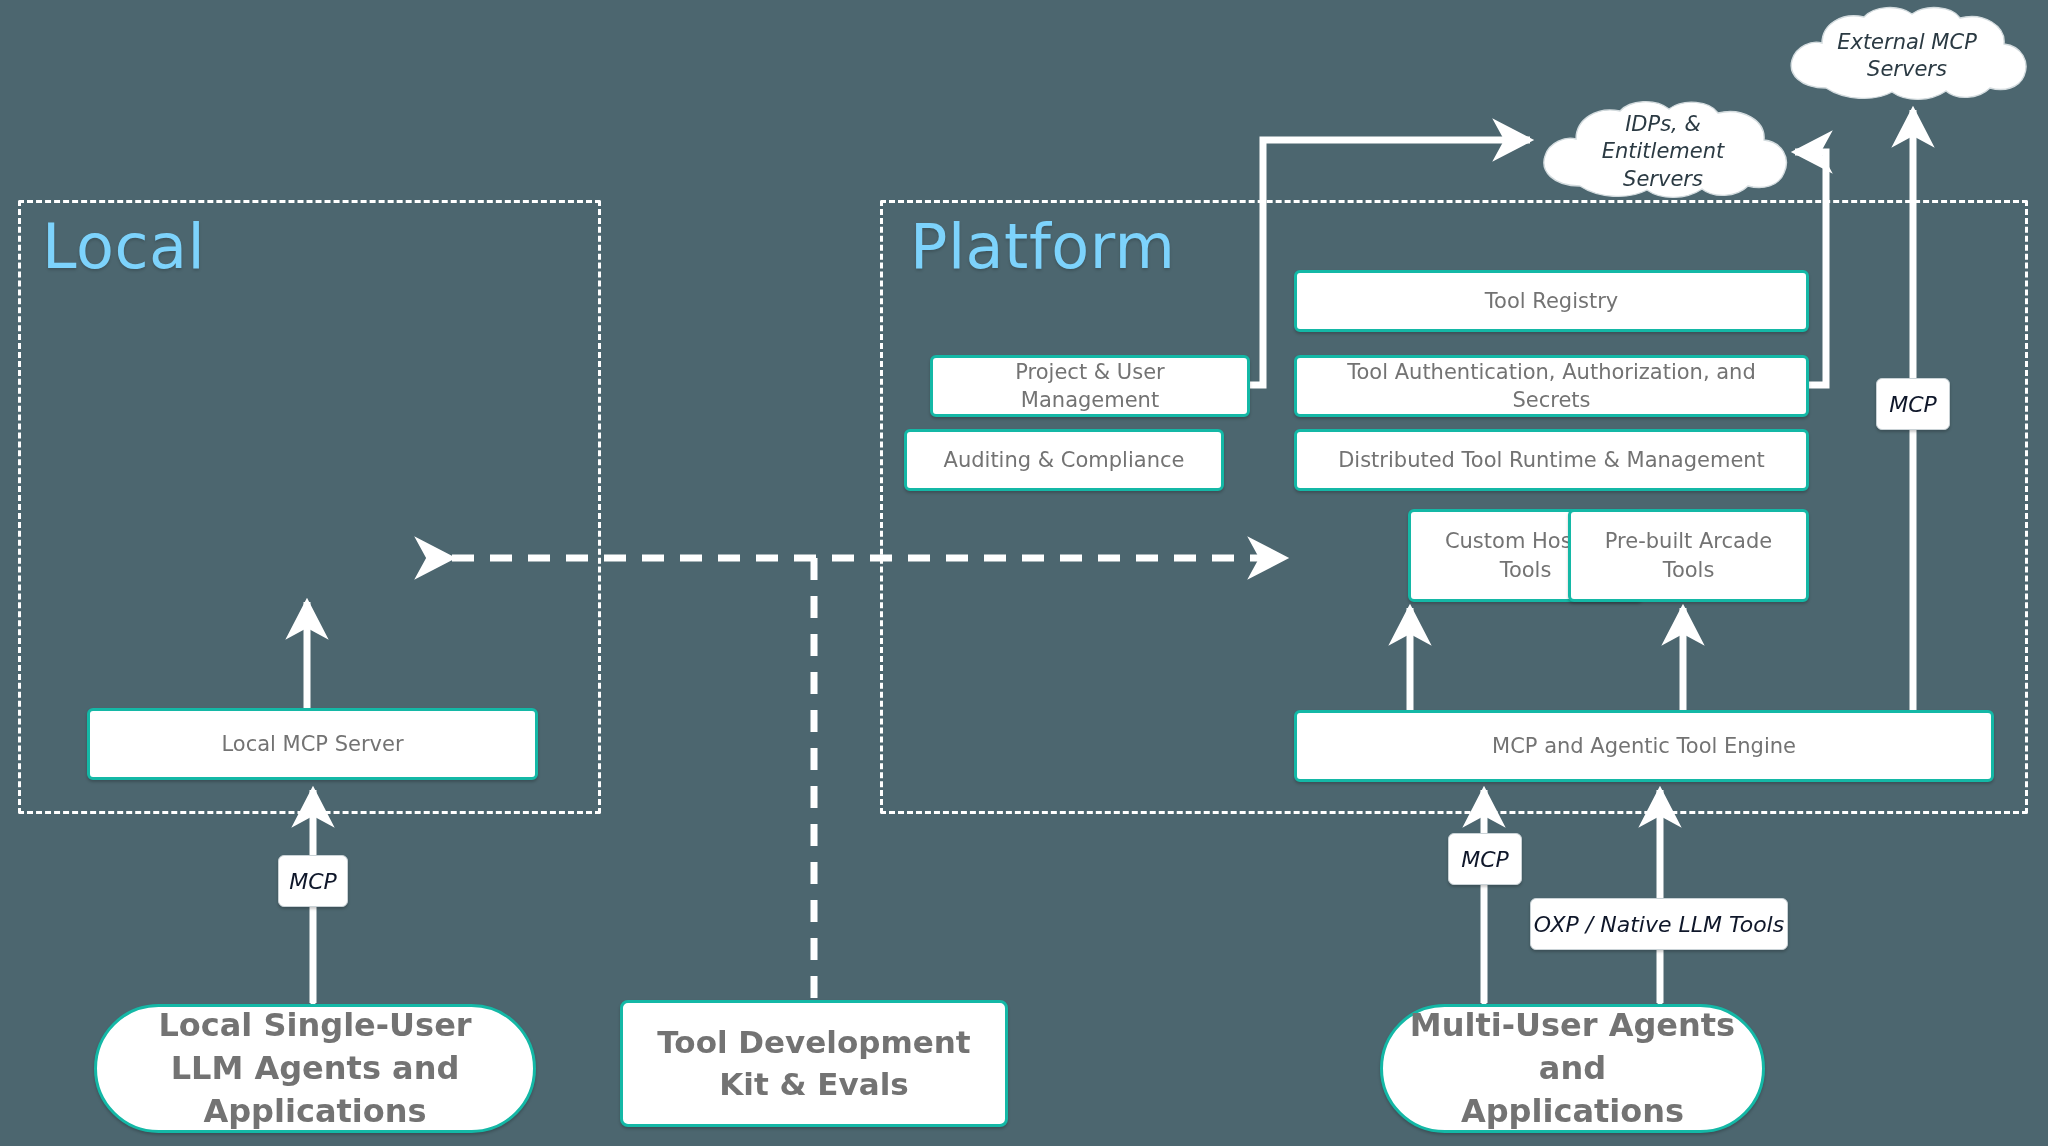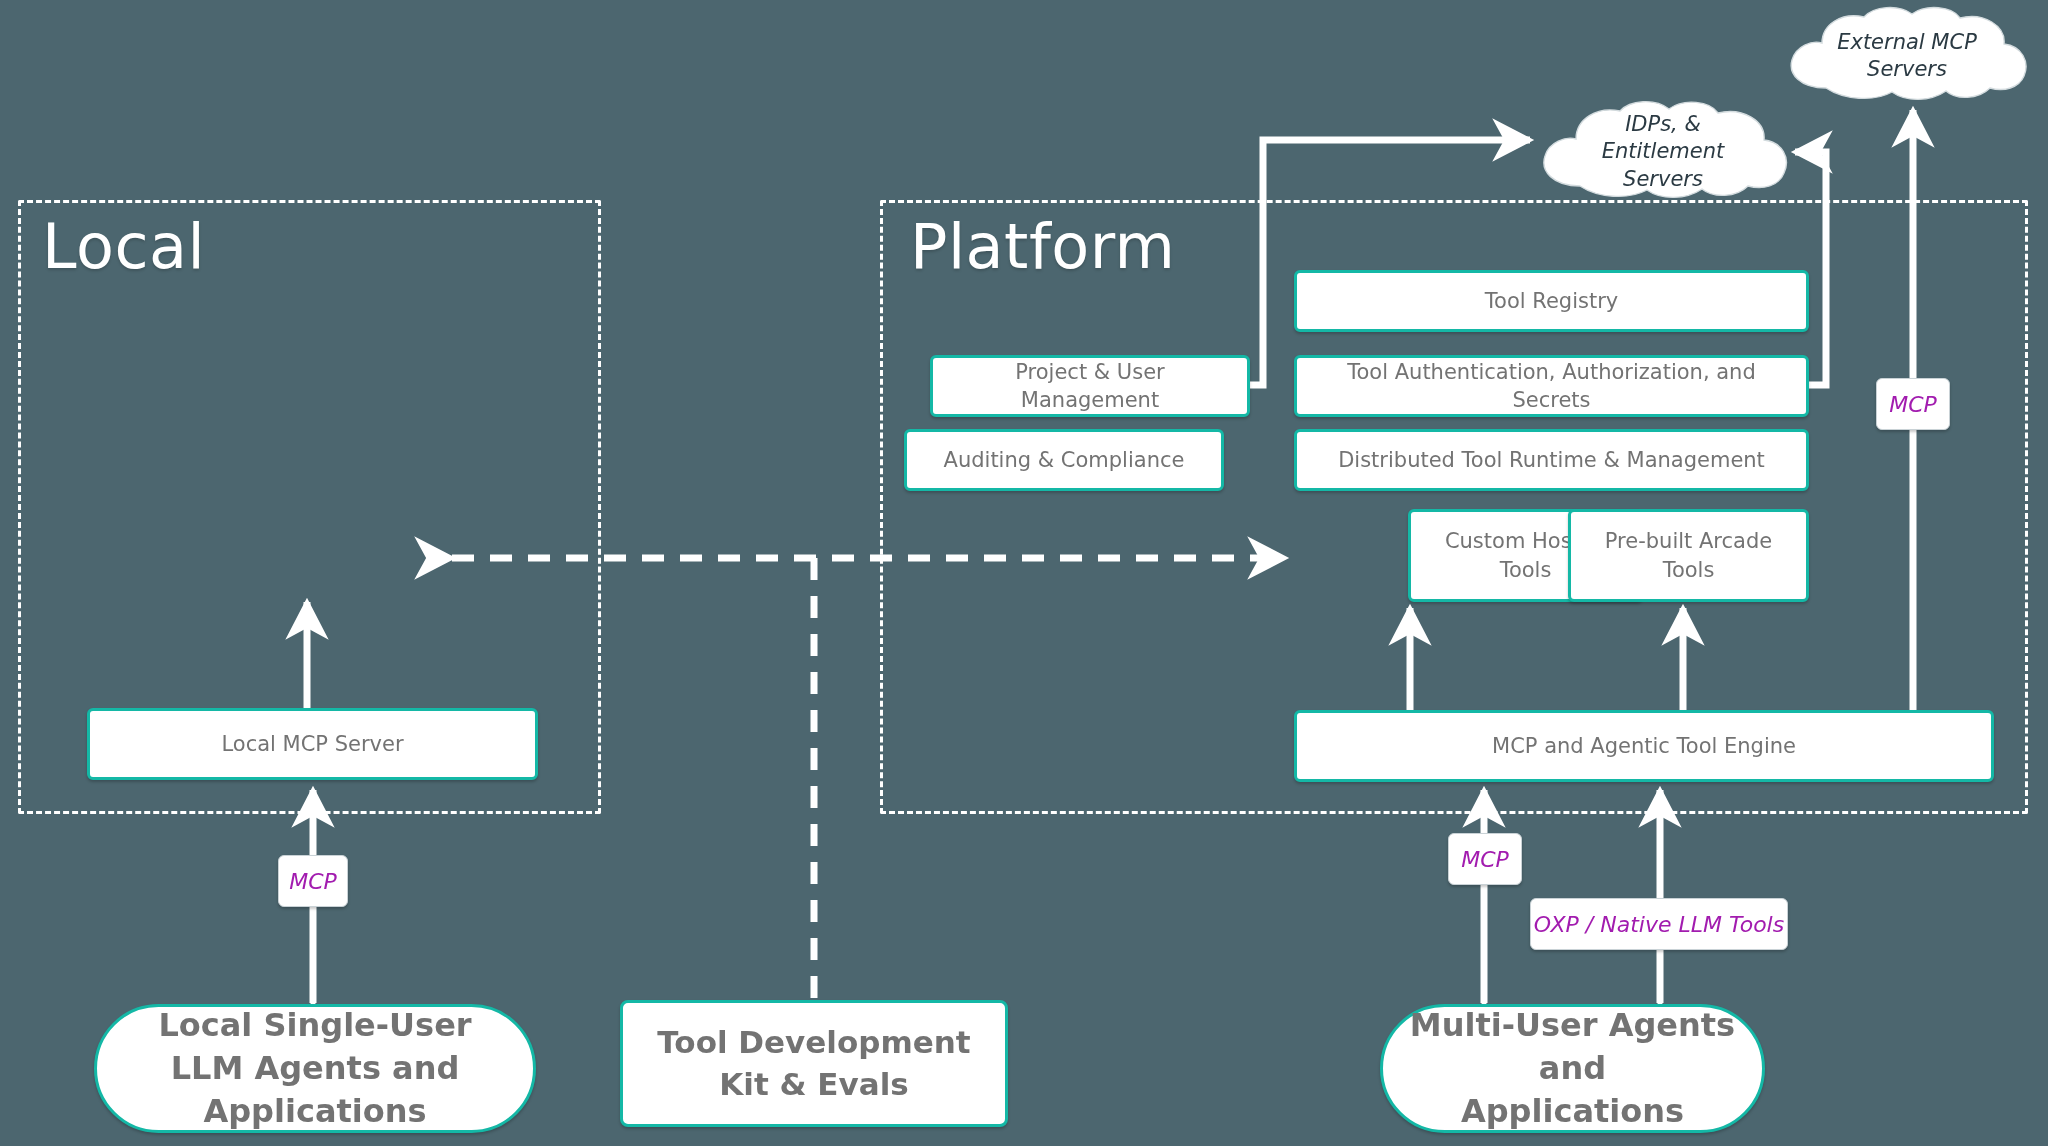--- a/index.html
+++ b/index.html
@@ -26,36 +26,36 @@
     line-height:1.35;
     box-sizing:border-box;
     padding:4px 10px;
   }
   .box.pill{border-radius:80px;font-weight:bold;font-size:32px;}
   .box.rect-bold{font-weight:bold;font-size:31px;border-radius:8px;}
   .badge{
     position:absolute;background:#fff;border:1px solid #c9d2d6;border-radius:6px;
     box-shadow:0 2px 3px rgba(0,0,0,.22);
     display:flex;align-items:center;justify-content:center;
-    font-style:italic;font-size:22px;color:#a21caf;
+    font-style:italic;font-size:22px;color:#0f172a;
     font-family:"DejaVu Sans", sans-serif;
     box-sizing:border-box;
   }
 
   
   .zone{
     position:absolute;
     border:3px dashed #ffffff;
     border-radius:2px;
     box-sizing:border-box;
     background:transparent;
   }
   .zone-title{
     position:absolute;
-    color:#ffffff;
+    color:#7dd3fc;
     font-size:62px;
     font-weight:400;
     letter-spacing:.5px;
     font-family:"DejaVu Sans", sans-serif;
     text-shadow:0 2px 3px rgba(0,0,0,.18);
     white-space:nowrap;
   }
 
   
   .cloud{

